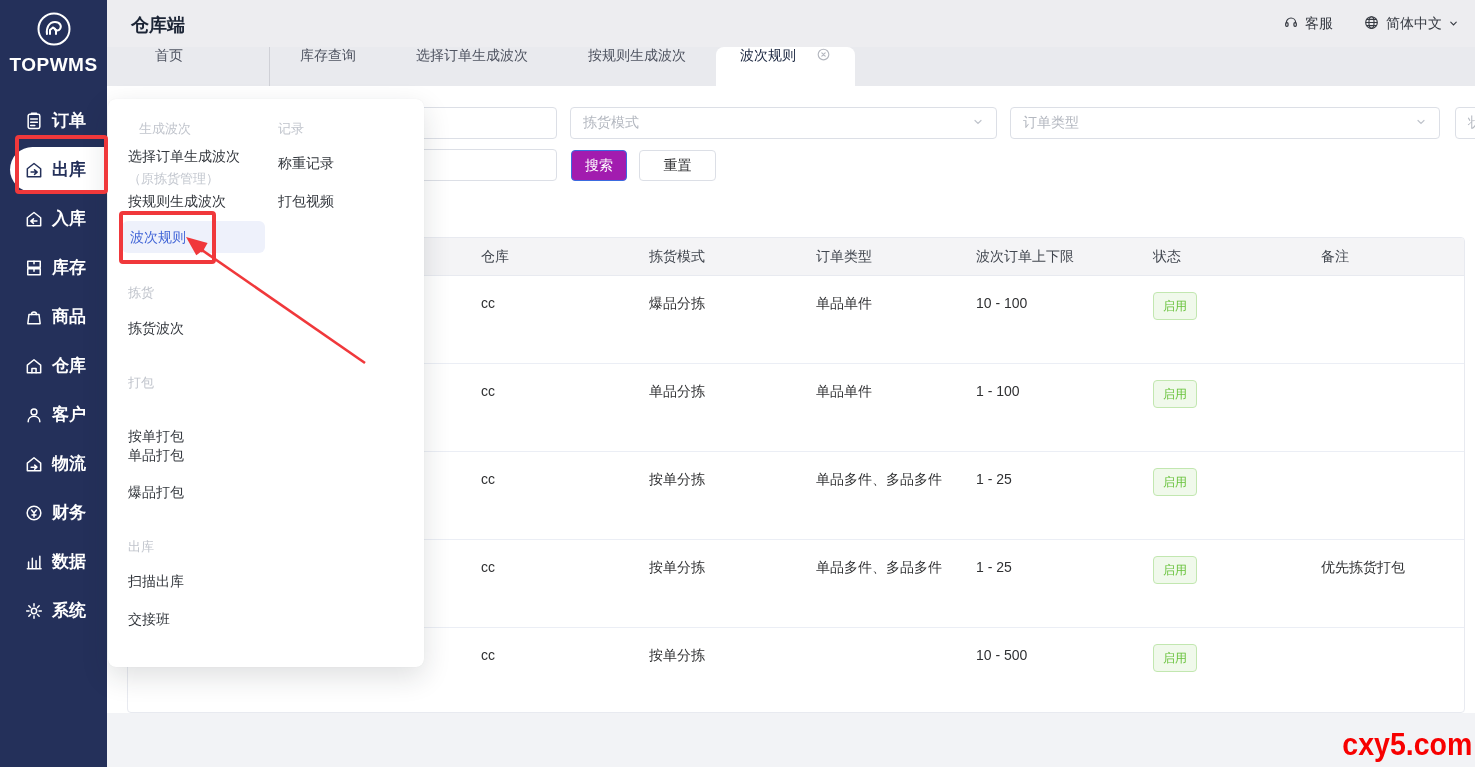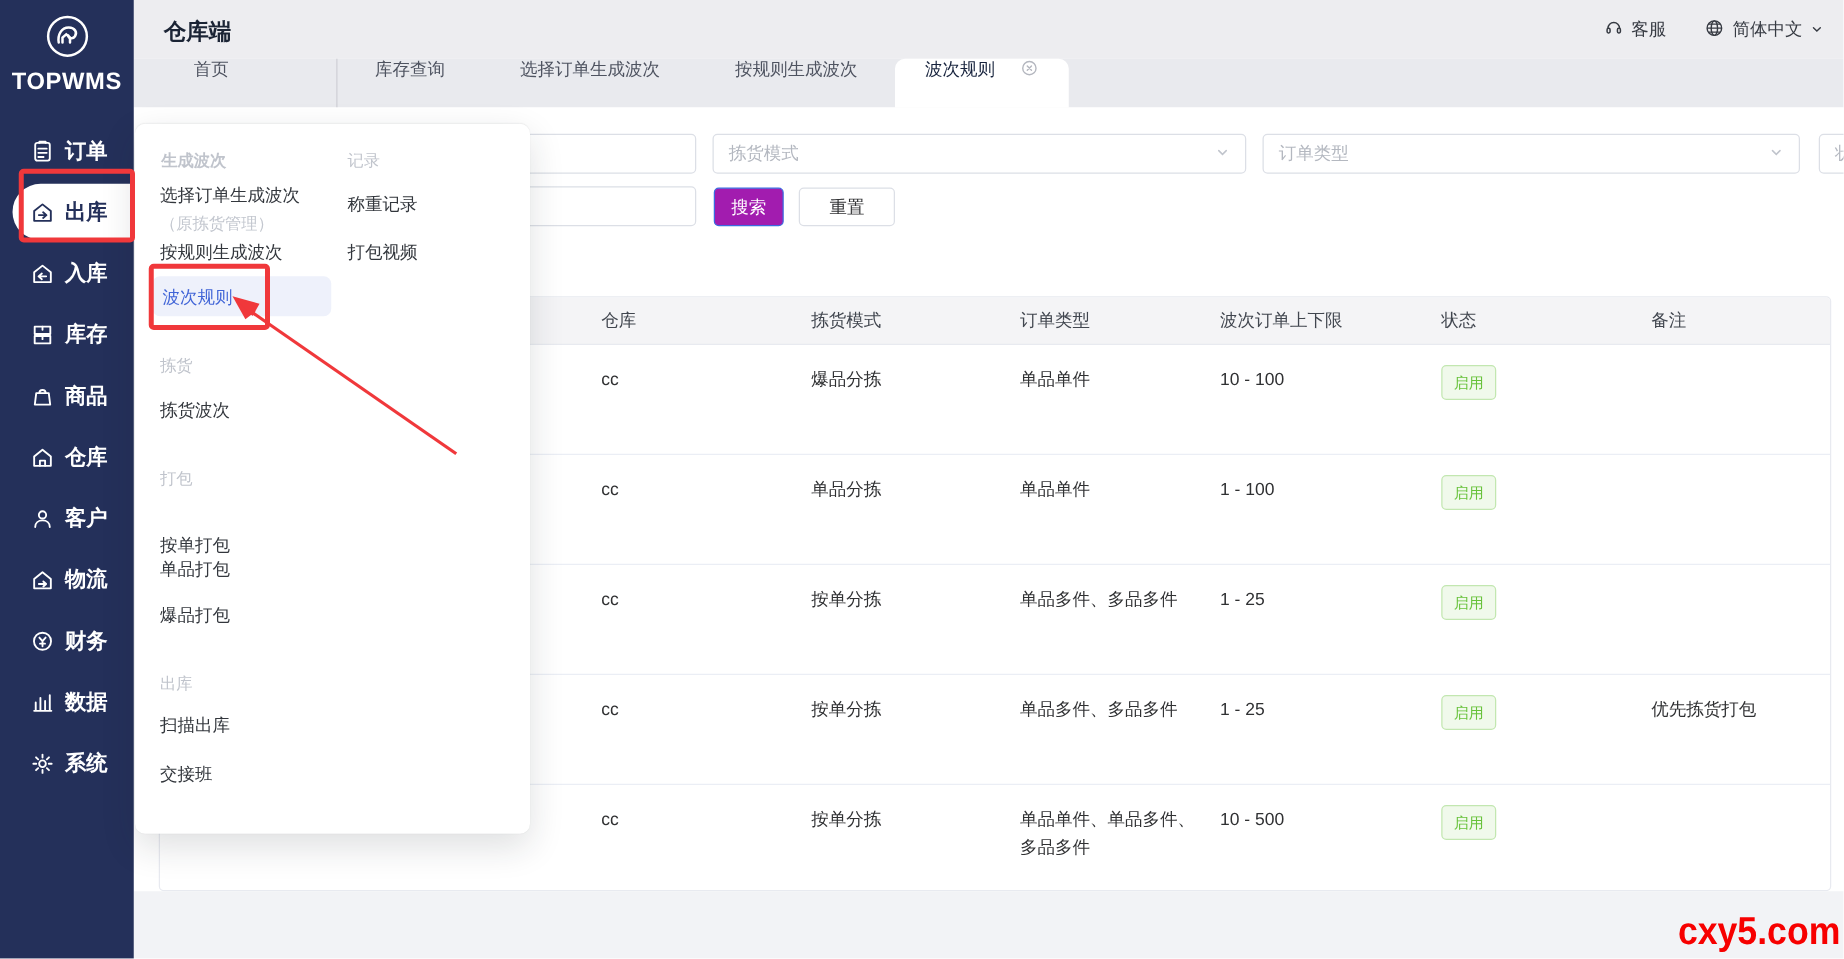--- a/index.html
+++ b/index.html
@@ -309,34 +309,33 @@
             <div class="t-cell" style="left: 353px; width: 150px;">cc</div>
             <div class="t-cell" style="left: 521px; width: 150px;">按单分拣</div>
             <div class="t-cell" style="left: 688px; width: 150px;">单品多件、多品多件</div>
             <div class="t-cell" style="left: 848px; width: 165px;">1 - 25</div>
             <div class="t-cell" style="left: 1025px; width: 150px;"><span class="badge-success">启用</span></div>
             <div class="t-cell" style="left: 1193px; width: 220px;">优先拣货打包</div>
           </div>
           <div class="t-row">
             <div class="t-cell" style="left: 353px; width: 150px;">cc</div>
             <div class="t-cell" style="left: 521px; width: 150px;">按单分拣</div>
-            <div class="t-cell" style="left: 688px; width: 150px;">单品单件、单品多件、多品多件</div>
             <div class="t-cell" style="left: 848px; width: 165px;">10 - 500</div>
             <div class="t-cell" style="left: 1025px; width: 150px;"><span class="badge-success">启用</span></div>
             <div class="t-cell" style="left: 1193px; width: 220px;"></div>
           </div>
         </div>
     </div>
 
     <div class="footer-band"></div>
   </div>
 
   <div class="menu-panel">
     <div class="menu-col left" id="menu-left">
-        <div class="m-title" style="top: 20px; left: 1px; font-weight: bold;">生成波次</div>
+        <div class="m-title" style="top: 20px; left: 11px;">生成波次</div>
         <div class="m-item" style="top: 47px; left: 0px;"><span>选择订单生成波次</span><span class="sub">（原拣货管理）</span></div>
         <div class="m-item" style="top: 92px; left: 0px;"><span>按规则生成波次</span></div>
         <div class="m-item active-pill" style="top: 122px; left: 0px;"><span>波次规则</span></div>
         <div class="m-title" style="top: 184px; left: 0px;">拣货</div>
         <div class="m-item" style="top: 219px; left: 0px;"><span>拣货波次</span></div>
         <div class="m-title" style="top: 274px; left: 0px;">打包</div>
         <div class="m-item" style="top: 327px; left: 0px;"><span>按单打包</span></div>
         <div class="m-item" style="top: 346px; left: 0px;"><span>单品打包</span></div>
         <div class="m-item" style="top: 383px; left: 0px;"><span>爆品打包</span></div>
         <div class="m-title" style="top: 438px; left: 0px;">出库</div>

